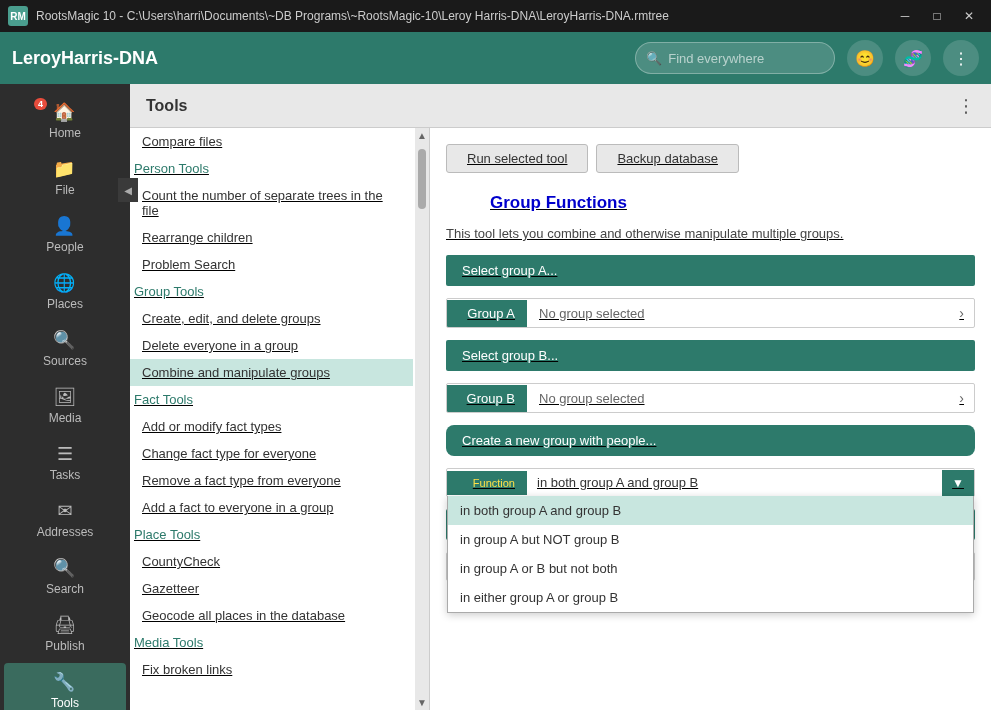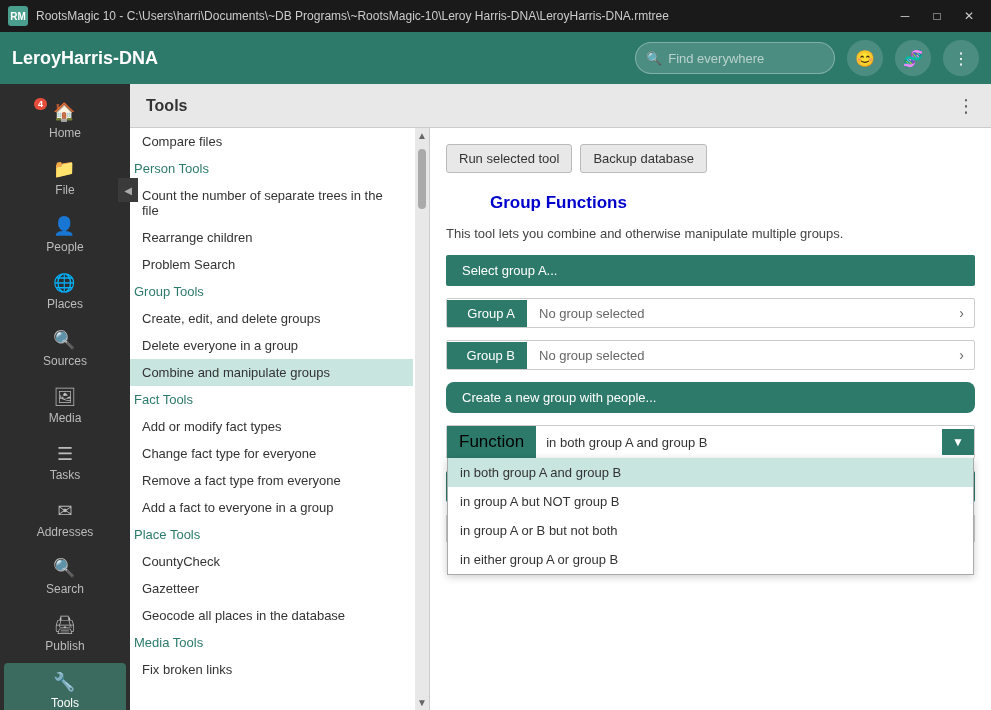--- a/index.html
+++ b/index.html
@@ -140,20 +140,21 @@
       justify-content: space-between;
     }
     .tools-title { font-size: 16px; font-weight: 600; color: #333; }
     .tools-menu-btn { background: transparent; border: none; cursor: pointer; font-size: 18px; color: #555; }
 
     
     .inner-layout {
       display: flex;
       flex: 1;
       overflow: hidden;
+      text-decoration: underline;
     }
 
     
     .tools-list-panel {
       width: 300px;
       background: white;
       border-right: 1px solid #ccc;
       overflow-y: auto;
       flex-shrink: 0;
       position: relative;
@@ -186,21 +187,21 @@
       flex-direction: column;
       gap: 12px;
     }
 
     .toolbar-row {
       display: flex;
       gap: 8px;
       margin-bottom: 4px;
     }
     .tool-btn {
-      padding: 6px 12px;
+      padding: 6px 20px;
       background: #e8e8e8;
       border: 1px solid #bbb;
       border-radius: 3px;
       cursor: pointer;
       font-size: 13px;
       color: #333;
     }
 
     .group-functions-title {
       color: #0000cc;
@@ -270,23 +271,23 @@
     .function-row {
       display: flex;
       align-items: center;
       border: 1px solid #ccc;
       border-radius: 2px;
       overflow: visible;
       position: relative;
     }
     .function-label {
       background: #2d7a6b;
-      color: #000000;
+      color: #fde047;
       padding: 6px 12px;
-      font-size: 17px;
+      font-size: 11px;
       min-width: 80px;
       text-align: right;
     }
     .function-select {
       flex: 1;
       padding: 6px 10px;
       font-size: 13px;
       border: none;
       outline: none;
       background: white;
@@ -494,20 +495,21 @@
         <div class="group-functions-desc">This tool lets you combine and otherwise manipulate multiple groups.</div>
 
         <button class="group-select-btn">Select group A...</button>
 
         <div class="group-row">
           <div class="group-label">Group A</div>
           <div class="group-value">No group selected</div>
           <div class="group-arrow">›</div>
         </div>
 
+        <button class="group-select-btn">Select group B...</button>
 
         <div class="group-row">
           <div class="group-label">Group B</div>
           <div class="group-value">No group selected</div>
           <div class="group-arrow">›</div>
         </div>
 
         <button class="create-group-btn">Create a new group with people...</button>
 
         <div class="function-row" style="position:relative;">

